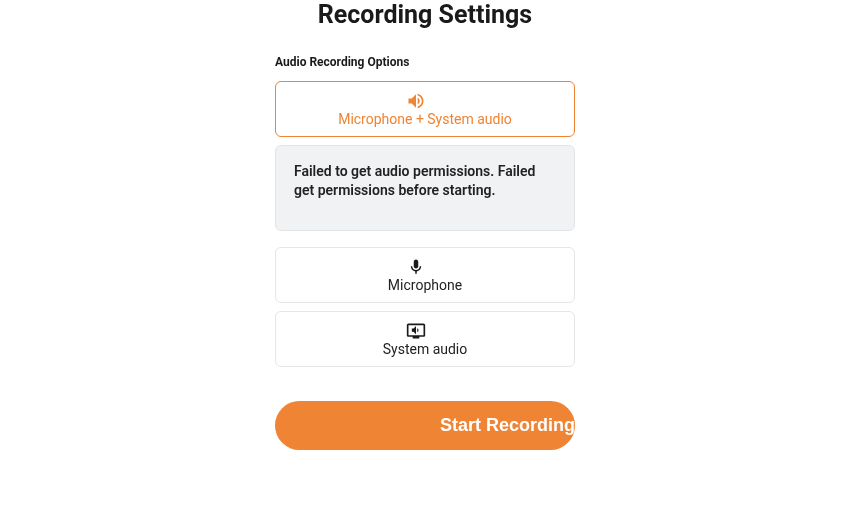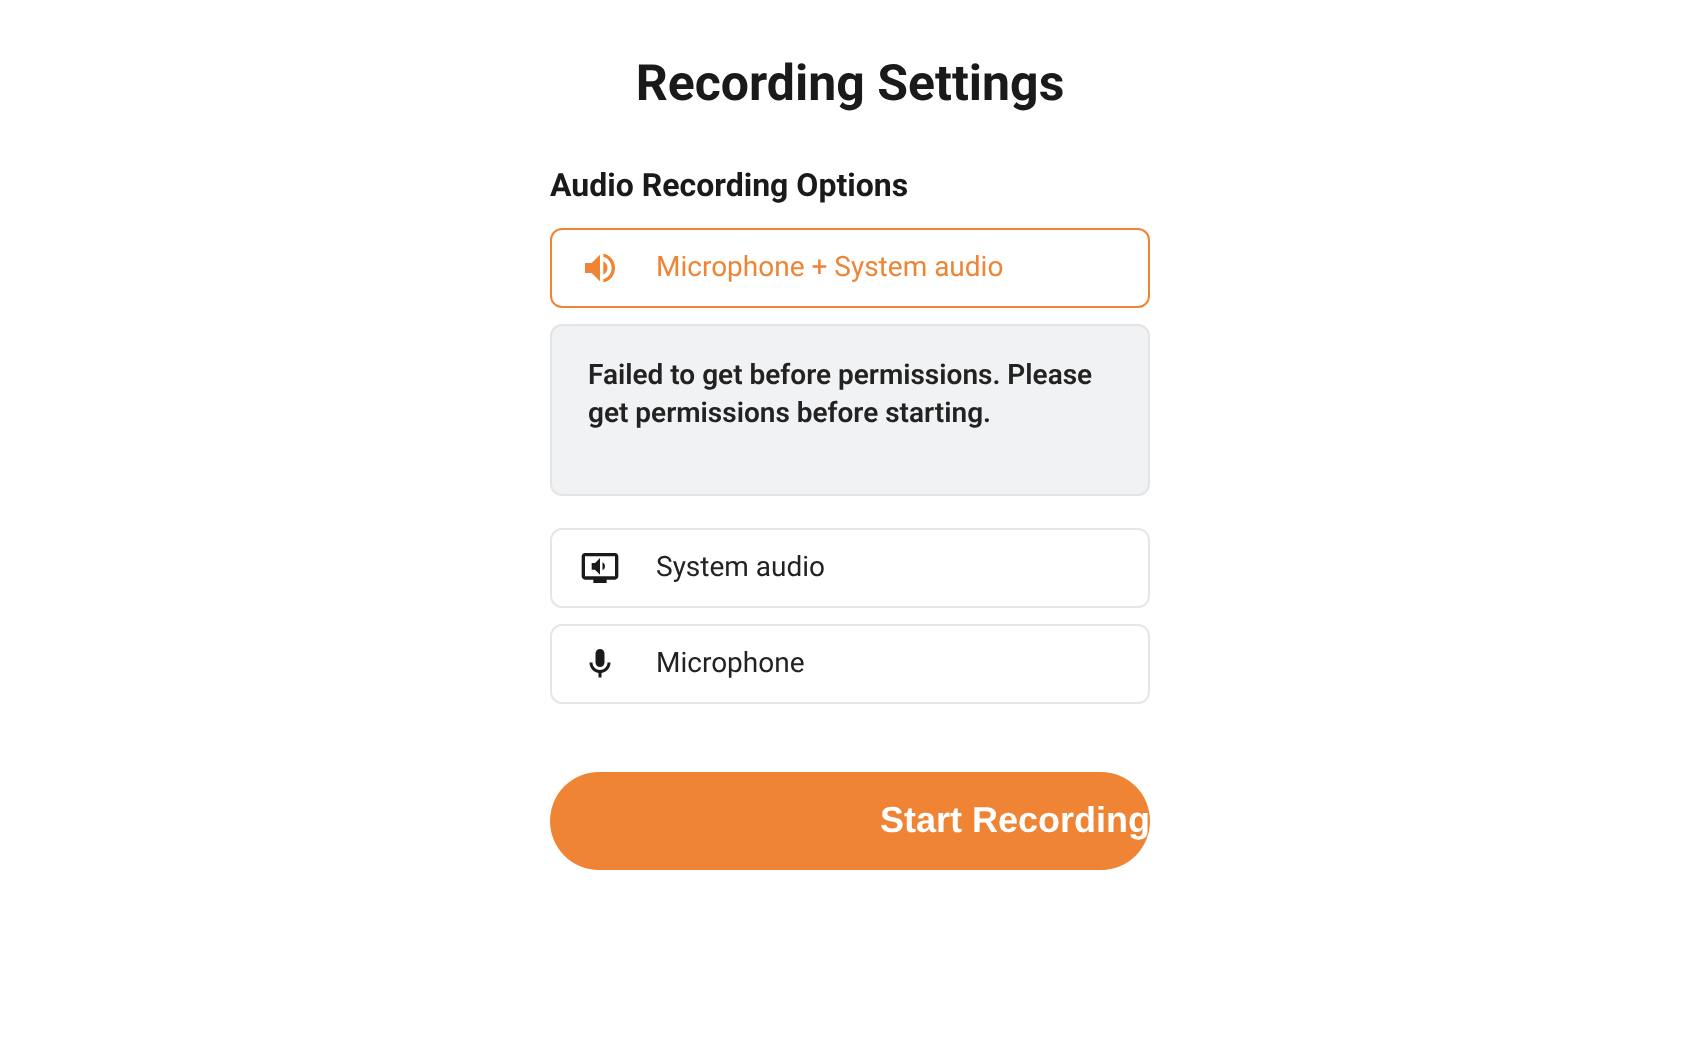--- a/index.html
+++ b/index.html
@@ -5,47 +5,48 @@
   * { box-sizing: border-box; margin: 0; padding: 0; }
   body {
     font-family: -apple-system, BlinkMacSystemFont, "Segoe UI", Roboto, Arial, sans-serif;
     background: #fff;
     width: 850px;
     height: 522px;
     color: #1a1a1a;
   }
   .container {
     width: 300px;
-    margin: 16px auto;
-    padding-top: 12px;
+    margin: 0 auto;
+    padding-top: 0;
   }
   .page-title {
     font-size: 25px;
     font-weight: 700;
     text-align: center;
     margin-bottom: 26px;
     color: #1a1a1a;
   }
   .section-title {
-    font-size: 16px;
+    font-size: 12px;
     font-weight: 700;
     margin-bottom: 12px;
     color: #1a1a1a;
   }
   .option {
     display: flex;
     align-items: center;
     background: #fff;
     border: 1px solid #e6e6e6;
     border-radius: 6px;
     padding: 9px 14px;
     margin-bottom: 8px;
     cursor: pointer;
     font-size: 14px;
     color: #222;
+    flex-direction: column;
   }
   .option .icon {
     width: 20px;
     height: 20px;
     margin-right: 18px;
     display: flex;
     align-items: center;
     justify-content: center;
     flex-shrink: 0;
   }
@@ -114,37 +115,37 @@
   <div class="option selected">
     <span class="icon">
       <svg viewBox="0 0 24 24" width="20" height="20" fill="#ee8434">
         <path d="M3 9v6h4l5 5V4L7 9H3zm13.5 3c0-1.77-1.02-3.29-2.5-4.03v8.05c1.48-.73 2.5-2.25 2.5-4.02zM14 3.23v2.06c2.89.86 5 3.54 5 6.71s-2.11 5.85-5 6.71v2.06c4.01-.91 7-4.49 7-8.77s-2.99-7.86-7-8.77z"></path>
       </svg>
     </span>
     <span>Microphone + System audio</span>
   </div>
 
   <div class="permission-box">
-    <div class="msg">Failed to get before permissions. Please get permissions before starting.</div>
+    <div class="msg">Failed to get audio permissions. Failed get permissions before starting.</div>
+  </div>
+
+  <div class="option">
+    <span class="icon">
+      <svg viewBox="0 0 24 24" width="18" height="18" fill="#1a1a1a">
+        <path d="M12 14c1.66 0 3-1.34 3-3V5c0-1.66-1.34-3-3-3S9 3.34 9 5v6c0 1.66 1.34 3 3 3zm5-3c0 2.76-2.24 5-5 5s-5-2.24-5-5H5c0 3.53 2.61 6.43 6 6.92V21h2v-3.08c3.39-.49 6-3.39 6-6.92h-2z"></path>
+      </svg>
+    </span>
+    <span>Microphone</span>
   </div>
 
   <div class="option">
     <span class="icon">
       <svg viewBox="0 0 24 24" width="20" height="20" fill="#1a1a1a">
         <path d="M21 3H3c-1.1 0-2 .9-2 2v12c0 1.1.9 2 2 2h5v2h8v-2h5c1.1 0 2-.9 2-2V5c0-1.1-.9-2-2-2zm0 14H3V5h18v12z"></path>
         <path d="M7 9v4h2l3 3V6l-3 3H7zm8 2c0-1.1-.6-2-1.5-2.4v4.8c.9-.4 1.5-1.3 1.5-2.4z"></path>
       </svg>
     </span>
     <span>System audio</span>
   </div>
 
-  <div class="option">
-    <span class="icon">
-      <svg viewBox="0 0 24 24" width="18" height="18" fill="#1a1a1a">
-        <path d="M12 14c1.66 0 3-1.34 3-3V5c0-1.66-1.34-3-3-3S9 3.34 9 5v6c0 1.66 1.34 3 3 3zm5-3c0 2.76-2.24 5-5 5s-5-2.24-5-5H5c0 3.53 2.61 6.43 6 6.92V21h2v-3.08c3.39-.49 6-3.39 6-6.92h-2z"></path>
-      </svg>
-    </span>
-    <span>Microphone</span>
-  </div>
-
 
   <button class="start-btn">Start Recording</button>
 </div>
 
 </body></html>

